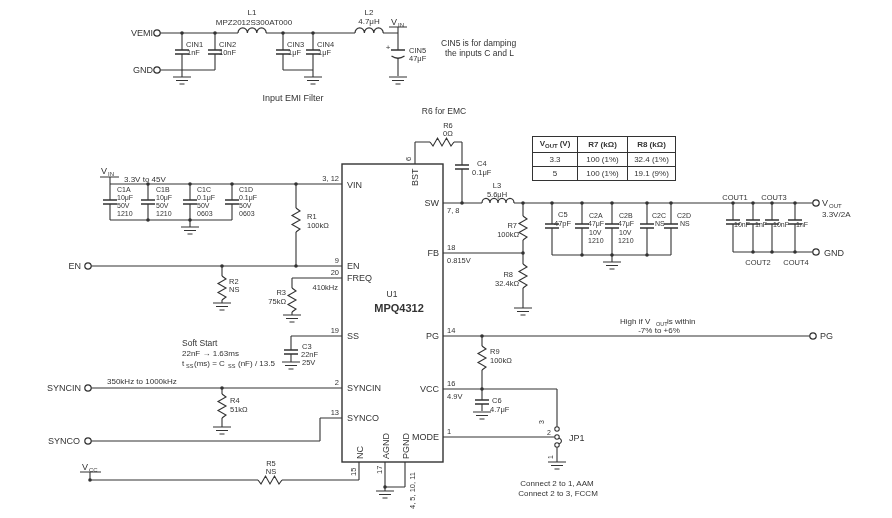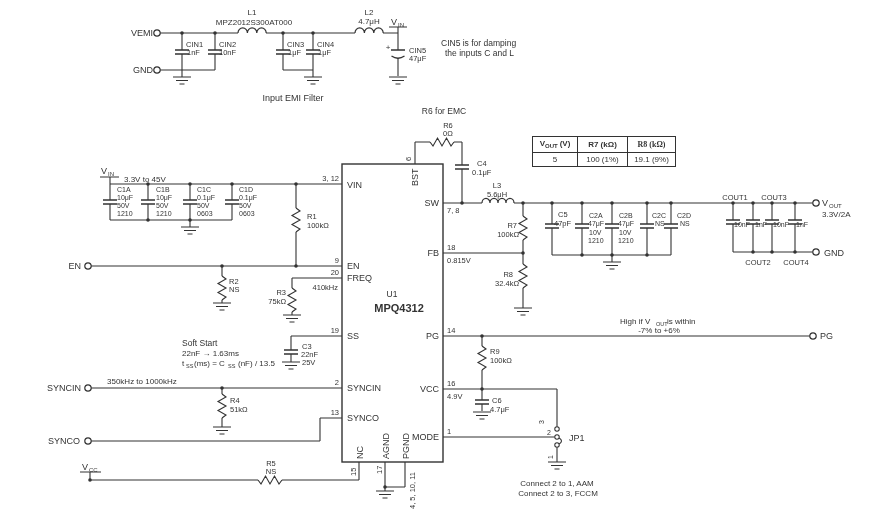--- a/index.html
+++ b/index.html
@@ -8,21 +8,21 @@
   svg text{fill:#333;font-family:"Liberation Sans","DejaVu Sans",sans-serif;}
   .t9{font-size:9px;} .t85{font-size:8.5px;} .t8{font-size:8px;} .t75{font-size:7.5px;}
   .t7{font-size:7px;} .t6{font-size:6px;} .t55{font-size:5.5px;}
   .mid{text-anchor:middle;} .end{text-anchor:end;}
   .icname{font-size:11px;font-weight:bold;}
   .fbtbl{position:absolute;left:532px;top:136px;}
   .fbtbl table{border-collapse:collapse;}
   .fbtbl td,.fbtbl th{border:1.2px solid #333;font-size:8px;color:#333;text-align:center;
         padding:0;height:13px;vertical-align:middle;line-height:1;}
   .fbtbl th{font-weight:bold;height:15px;}
-  .c1{width:44px;} .c2{width:49px;} .c3{width:47px;font-family:Liberation Serif, serif;}
+  .c1{width:44px;} .c2{width:49px;} .c3{width:47px;}
   .sub6{font-size:6px;vertical-align:-2px;}
   .sp{margin-left:2px;}
 </style>
 </head>
 <body>
 
 <div class="canvas">
 <svg width="892" height="518" viewBox="0 0 892 518">
   <defs>
     <g id="res-v">
@@ -348,20 +348,25 @@
 
 <div class="fbtbl">
   <table>
     <tbody>
           <tr>
       <th class="c1"><span>V</span><span class="sub6">OUT</span><span class="sp">(V)</span></th>
       <th class="c2">R7 (kΩ)</th>
       <th class="c3">R8 (kΩ)</th>
     </tr>
     <tr>
+      <td>3.3</td>
+      <td>100 (1%)</td>
+      <td>32.4 (1%)</td>
+    </tr>
+    <tr>
       <td>5</td>
       <td>100 (1%)</td>
       <td>19.1 (9%)</td>
     </tr>
   </tbody>
       </table>
 </div>
 </div>
 
 </body></html>

